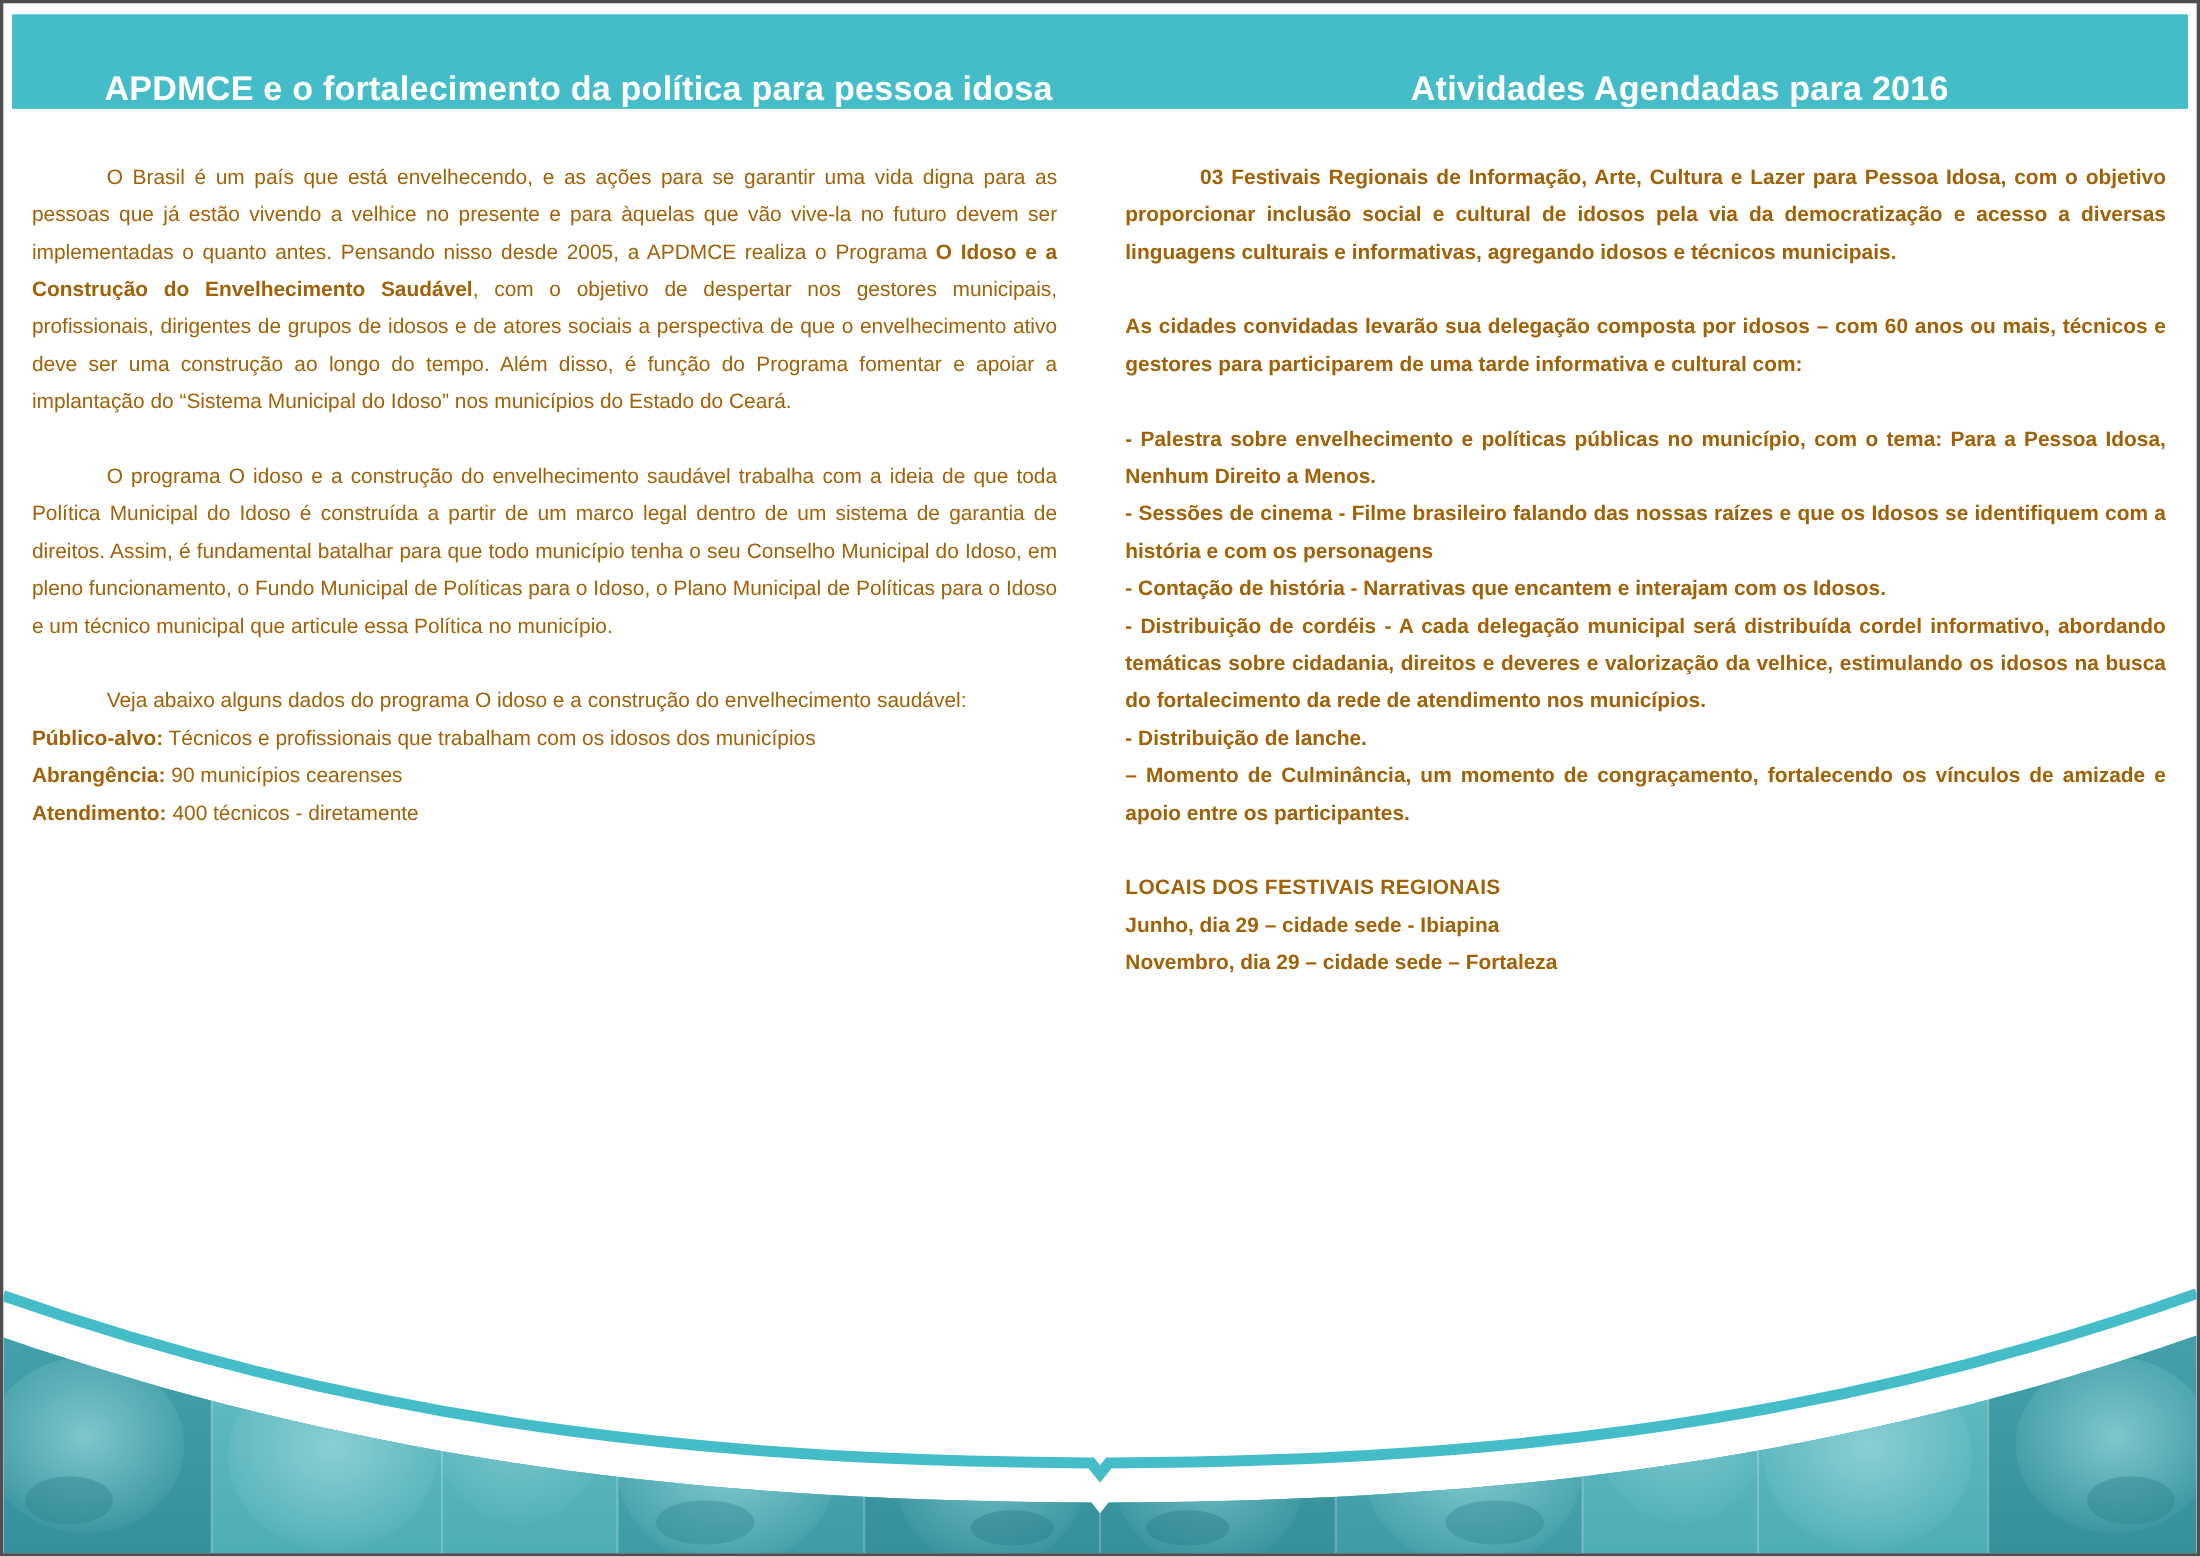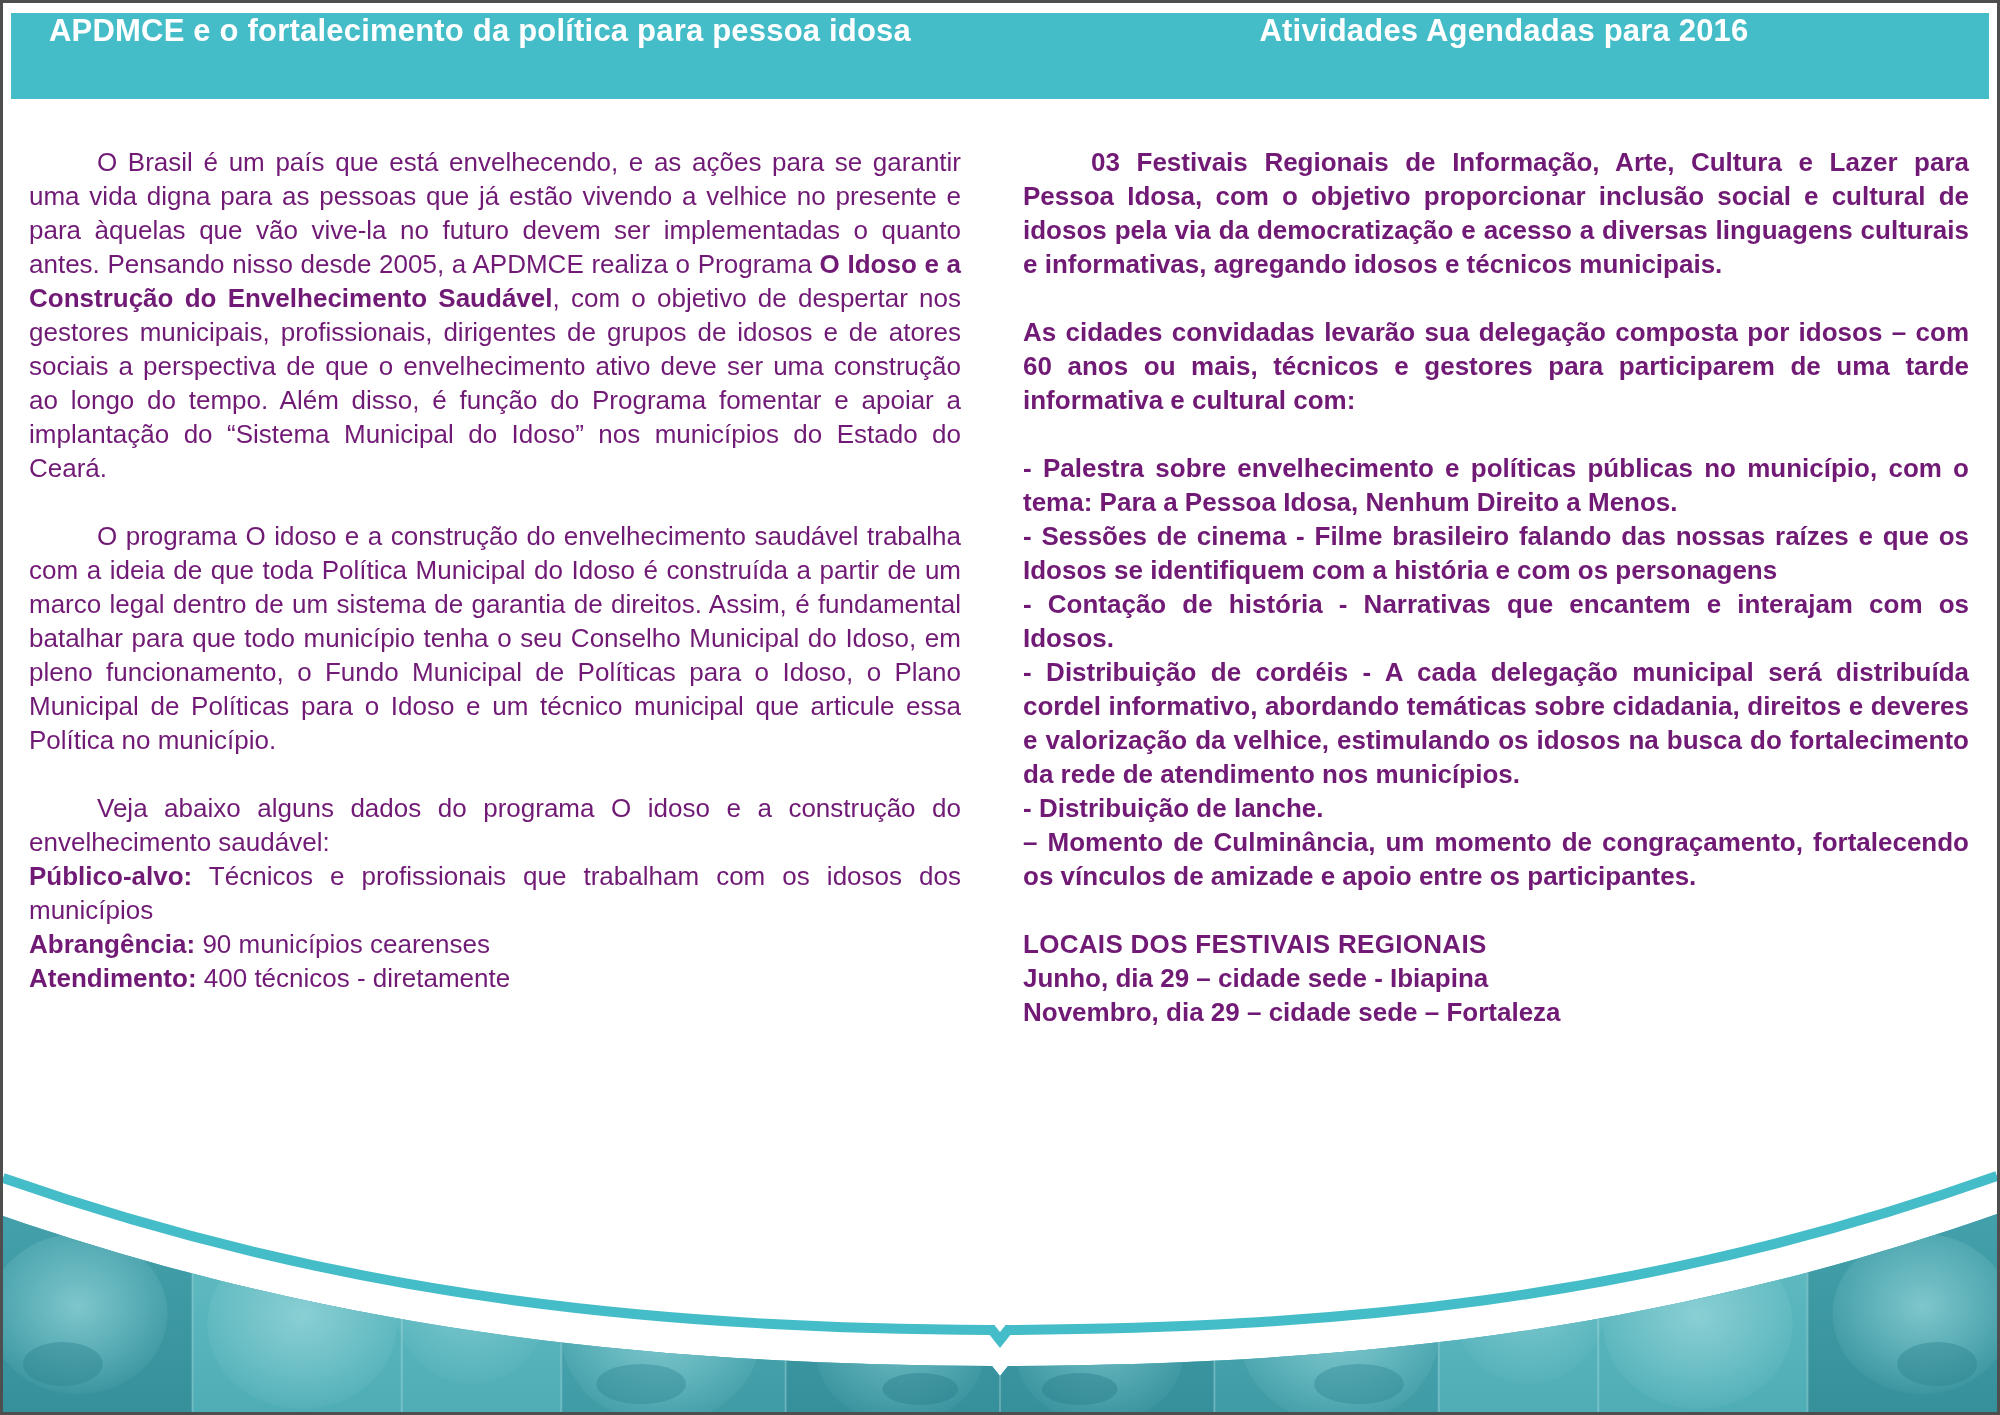--- a/index.html
+++ b/index.html
@@ -6,27 +6,27 @@
   .page{
     position:relative;width:2000px;height:1415px;background:#ffffff;
     border:3px solid #4e4e4e;box-sizing:border-box;overflow:hidden;
     font-family:"Liberation Sans",sans-serif;
   }
   
   .header{
     position:absolute;top:10px;left:8px;right:8px;height:86px;
     background:#45bdc8;display:flex;
   }
-  .header-half{flex:1;display:flex;align-items:flex-start;min-width:0;}
+  .header-half{flex:1;display:flex;align-items:flex-end;min-width:0;margin-left:46px;}
   .header-left{padding-left:38px;}
   .header-right{justify-content:center;}
   .hdr-title{font-size:31px;font-weight:bold;color:#ffffff;letter-spacing:.2px;white-space:nowrap;}
   
   .col{
-    position:absolute;top:142px;font-size:26px;line-height:34px;color:#701a75;
+    position:absolute;top:142px;font-size:19px;line-height:34px;color:#a16207;
     text-align:justify;
   }
   .col-left{left:26px;width:932px;}
   .col-right{left:1020px;width:946px;font-weight:bold;}
   .col p{margin:0;}
   .indent{text-indent:68px;}
   .gap-after{margin-bottom:34px !important;}
   .b{font-weight:bold;}
   .locals-title{letter-spacing:.3px;}
   

